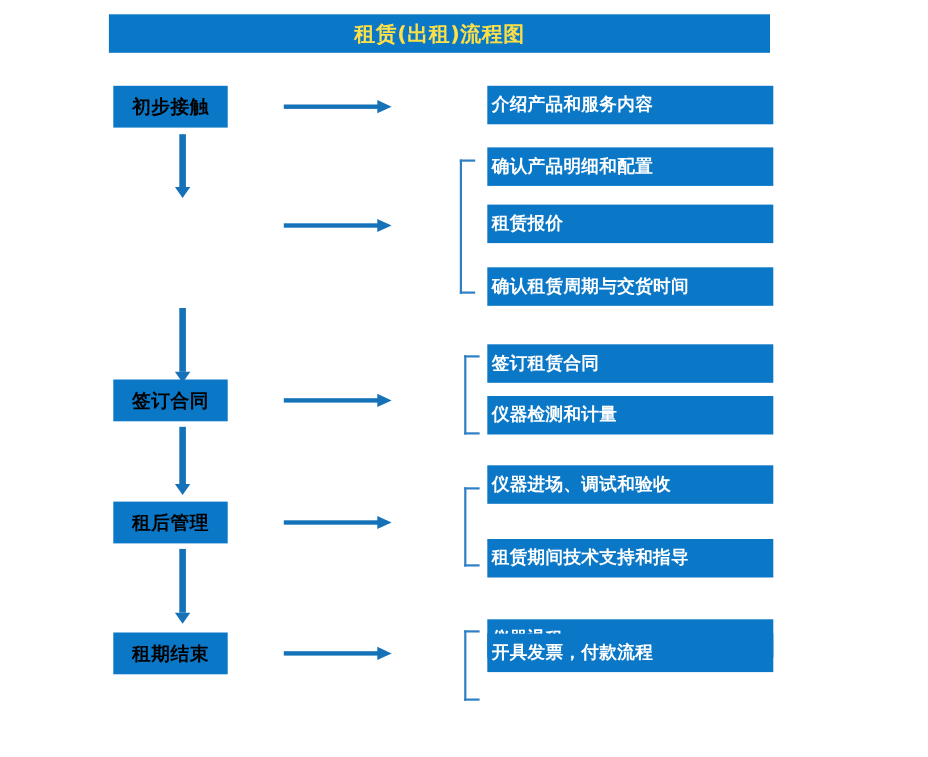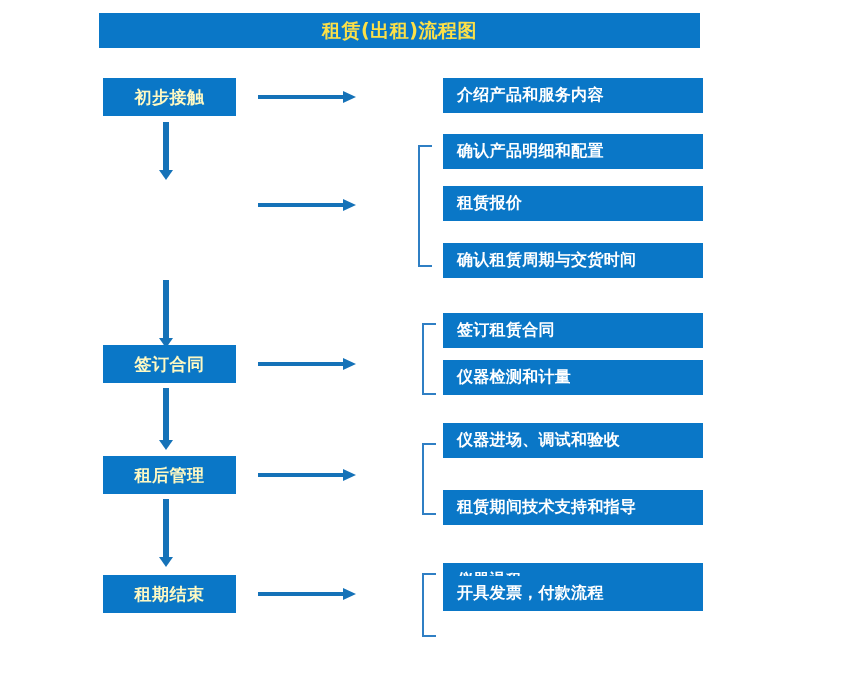--- a/index.html
+++ b/index.html
@@ -37,44 +37,44 @@
     justify-content: center;
     font-size: 19px;
     font-weight: bold;
     letter-spacing: 0.5px;
     text-align: center;
   }
 
   
   .stage-box {
     position: absolute;
-    width: 133px;
+    width: 104px;
     height: 38px;
     background: #0a77c7;
-    color: #fef9c3;
+    color: #000000;
     display: flex;
     align-items: center;
     justify-content: center;
     font-size: 17px;
     font-weight: bold;
     letter-spacing: 0.5px;
   }
 
   
   .detail-box {
     position: absolute;
     left: 443px;
     width: 260px;
     height: 35px;
     background: #0a77c7;
     color: #ffffff;
     display: flex;
     align-items: center;
     justify-content: flex-start;
-    padding-left: 14px;
+    padding-left: 4px;
     box-sizing: border-box;
     font-size: 16px;
     font-weight: bold;
     letter-spacing: 0.3px;
   }
 
   
   .h-arrow {
     position: absolute;
     width: 100px;

